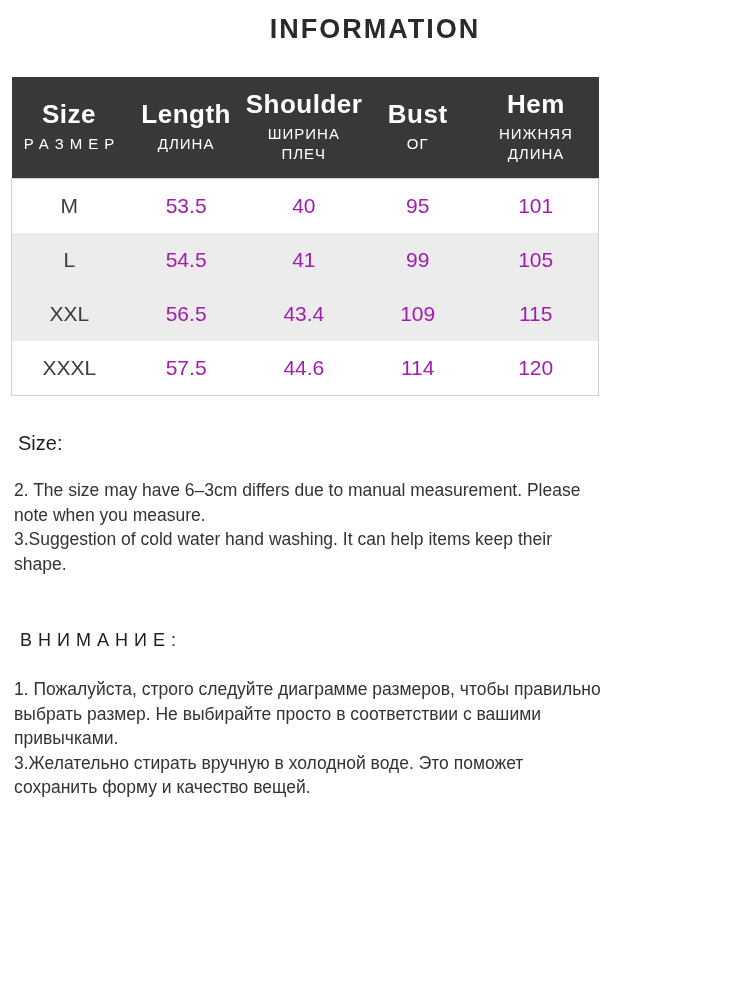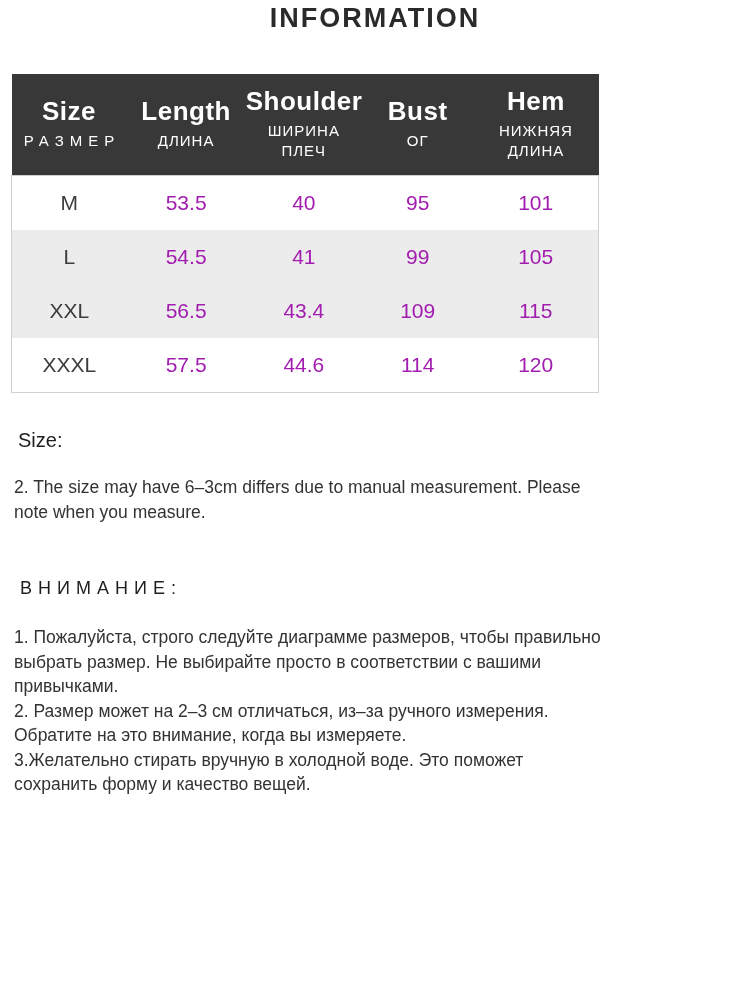--- a/index.html
+++ b/index.html
@@ -5,28 +5,28 @@
   html,body{margin:0;padding:0;}
   body{
     width:750px;height:1000px;background:#ffffff;overflow:hidden;
     font-family:"Liberation Sans", sans-serif;color:#333;
     -webkit-font-smoothing:antialiased;
   }
   .page{width:750px;height:1000px;position:relative;}
 
   
   .title{
-    margin:0;padding-top:3px;text-align:center;
+    margin:0;padding-top:14px;text-align:center;
     font-size:27px;font-weight:bold;letter-spacing:2px;color:#2a2a2a;
   }
 
   
   .size-table{
     border-collapse:collapse;table-layout:fixed;
-    width:588px;margin:40px 0 0 11px;
+    width:588px;margin:32px 0 0 11px;
   }
   .size-table thead th{
     background:#383838;color:#ffffff;font-weight:normal;
     padding:10px 0 14px 0;vertical-align:middle;
   }
   .th-en{font-size:26px;font-weight:bold;line-height:34px;letter-spacing:0.5px;}
   .th-ru{font-size:15px;line-height:20px;margin-top:3px;letter-spacing:1px;}
   .th-ru-wide{letter-spacing:6px;text-indent:6px;}
   .size-table tbody{border:1px solid #d0d0d0;}
   .size-table tbody td{
@@ -120,26 +120,26 @@
         <td>114</td>
         <td>120</td>
       </tr>
     </tbody>
   </table>
 
   <section class="note">
     <h2 class="note-heading">Size:</h2>
     <p class="para">2. The size may have 6–3cm differs due to manual measurement. Please
 note when you measure.</p>
+    <p class="para">3.Suggestion of cold water hand washing. It can help items keep their
+shape.</p>
   </section>
 
   <section class="attention">
     <h2 class="attention-heading">ВНИМАНИЕ:</h2>
     <p class="para">1. Пожалуйста, строго следуйте диаграмме размеров, чтобы правильно
 выбрать размер. Не выбирайте просто в соответствии с вашими
 привычками.</p>
-    <p class="para">2. Размер может на 2–3 см отличаться, из–за ручного измерения.
-Обратите на это внимание, когда вы измеряете.</p>
     <p class="para">3.Желательно стирать вручную в холодной воде. Это поможет
 сохранить форму и качество вещей.</p>
   </section>
 
 </div>
 
 </body></html>

